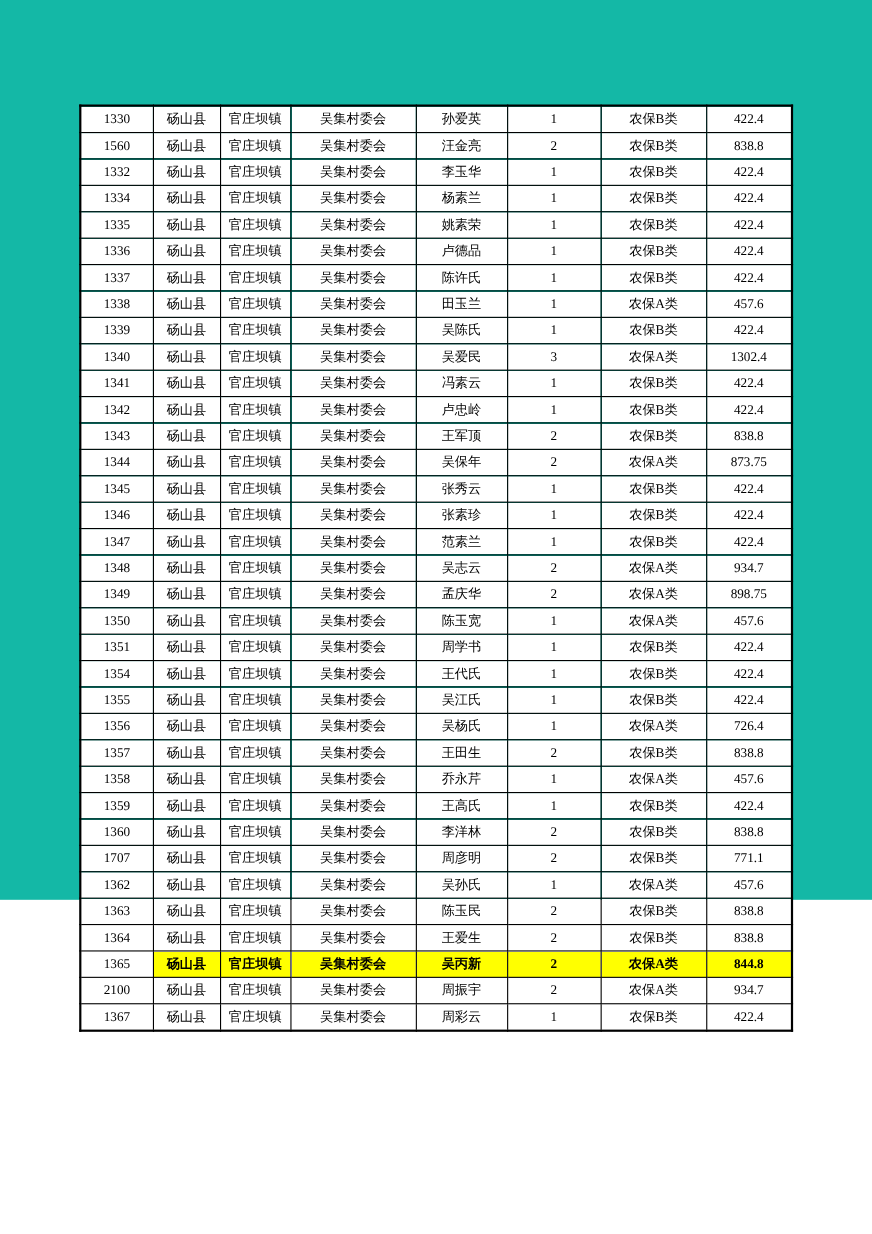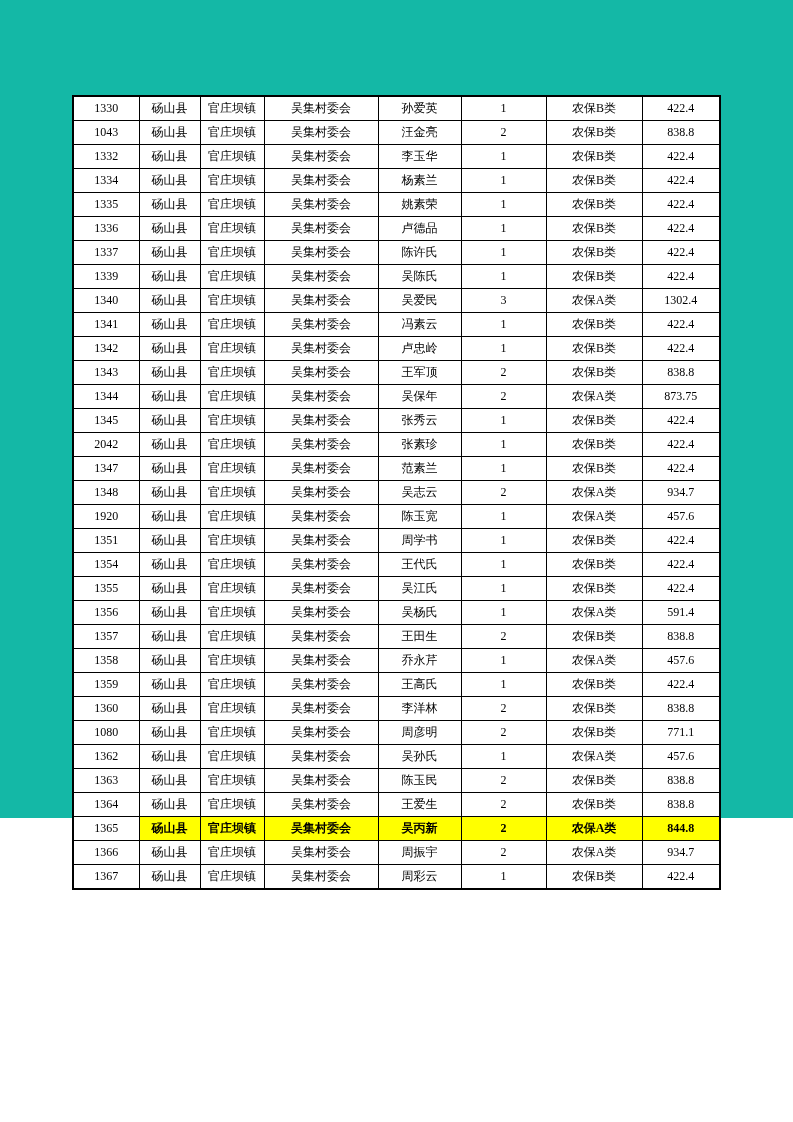--- a/index.html
+++ b/index.html
@@ -77,21 +77,21 @@
     <td class="seq-cell">1330</td>
     <td>砀山县</td>
     <td>官庄坝镇</td>
     <td>吴集村委会</td>
     <td>孙爱英</td>
     <td>1</td>
     <td>农保B类</td>
     <td>422.4</td>
   </tr>
         <tr>
-    <td class="seq-cell">1043</td>
+    <td class="seq-cell">1560</td>
     <td>砀山县</td>
     <td>官庄坝镇</td>
     <td>吴集村委会</td>
     <td>汪金亮</td>
     <td>2</td>
     <td>农保B类</td>
     <td>838.8</td>
   </tr>
         <tr>
     <td class="seq-cell">1332</td>
@@ -135,20 +135,30 @@
   </tr>
         <tr>
     <td class="seq-cell">1337</td>
     <td>砀山县</td>
     <td>官庄坝镇</td>
     <td>吴集村委会</td>
     <td>陈许氏</td>
     <td>1</td>
     <td>农保B类</td>
     <td>422.4</td>
+  </tr>
+        <tr>
+    <td class="seq-cell">1338</td>
+    <td>砀山县</td>
+    <td>官庄坝镇</td>
+    <td>吴集村委会</td>
+    <td>田玉兰</td>
+    <td>1</td>
+    <td>农保A类</td>
+    <td>457.6</td>
   </tr>
         <tr>
     <td class="seq-cell">1339</td>
     <td>砀山县</td>
     <td>官庄坝镇</td>
     <td>吴集村委会</td>
     <td>吴陈氏</td>
     <td>1</td>
     <td>农保B类</td>
     <td>422.4</td>
@@ -207,21 +217,21 @@
     <td class="seq-cell">1345</td>
     <td>砀山县</td>
     <td>官庄坝镇</td>
     <td>吴集村委会</td>
     <td>张秀云</td>
     <td>1</td>
     <td>农保B类</td>
     <td>422.4</td>
   </tr>
         <tr>
-    <td class="seq-cell">2042</td>
+    <td class="seq-cell">1346</td>
     <td>砀山县</td>
     <td>官庄坝镇</td>
     <td>吴集村委会</td>
     <td>张素珍</td>
     <td>1</td>
     <td>农保B类</td>
     <td>422.4</td>
   </tr>
         <tr>
     <td class="seq-cell">1347</td>
@@ -237,21 +247,31 @@
     <td class="seq-cell">1348</td>
     <td>砀山县</td>
     <td>官庄坝镇</td>
     <td>吴集村委会</td>
     <td>吴志云</td>
     <td>2</td>
     <td>农保A类</td>
     <td>934.7</td>
   </tr>
         <tr>
-    <td class="seq-cell">1920</td>
+    <td class="seq-cell">1349</td>
+    <td>砀山县</td>
+    <td>官庄坝镇</td>
+    <td>吴集村委会</td>
+    <td>孟庆华</td>
+    <td>2</td>
+    <td>农保A类</td>
+    <td>898.75</td>
+  </tr>
+        <tr>
+    <td class="seq-cell">1350</td>
     <td>砀山县</td>
     <td>官庄坝镇</td>
     <td>吴集村委会</td>
     <td>陈玉宽</td>
     <td>1</td>
     <td>农保A类</td>
     <td>457.6</td>
   </tr>
         <tr>
     <td class="seq-cell">1351</td>
@@ -284,21 +304,21 @@
     <td>422.4</td>
   </tr>
         <tr>
     <td class="seq-cell">1356</td>
     <td>砀山县</td>
     <td>官庄坝镇</td>
     <td>吴集村委会</td>
     <td>吴杨氏</td>
     <td>1</td>
     <td>农保A类</td>
-    <td>591.4</td>
+    <td>726.4</td>
   </tr>
         <tr>
     <td class="seq-cell">1357</td>
     <td>砀山县</td>
     <td>官庄坝镇</td>
     <td>吴集村委会</td>
     <td>王田生</td>
     <td>2</td>
     <td>农保B类</td>
     <td>838.8</td>
@@ -327,21 +347,21 @@
     <td class="seq-cell">1360</td>
     <td>砀山县</td>
     <td>官庄坝镇</td>
     <td>吴集村委会</td>
     <td>李洋林</td>
     <td>2</td>
     <td>农保B类</td>
     <td>838.8</td>
   </tr>
         <tr>
-    <td class="seq-cell">1080</td>
+    <td class="seq-cell">1707</td>
     <td>砀山县</td>
     <td>官庄坝镇</td>
     <td>吴集村委会</td>
     <td>周彦明</td>
     <td>2</td>
     <td>农保B类</td>
     <td>771.1</td>
   </tr>
         <tr>
     <td class="seq-cell">1362</td>
@@ -377,21 +397,21 @@
     <td class="seq-cell">1365</td>
     <td>砀山县</td>
     <td>官庄坝镇</td>
     <td>吴集村委会</td>
     <td>吴丙新</td>
     <td>2</td>
     <td>农保A类</td>
     <td>844.8</td>
   </tr>
         <tr>
-    <td class="seq-cell">1366</td>
+    <td class="seq-cell">2100</td>
     <td>砀山县</td>
     <td>官庄坝镇</td>
     <td>吴集村委会</td>
     <td>周振宇</td>
     <td>2</td>
     <td>农保A类</td>
     <td>934.7</td>
   </tr>
         <tr>
     <td class="seq-cell">1367</td>

